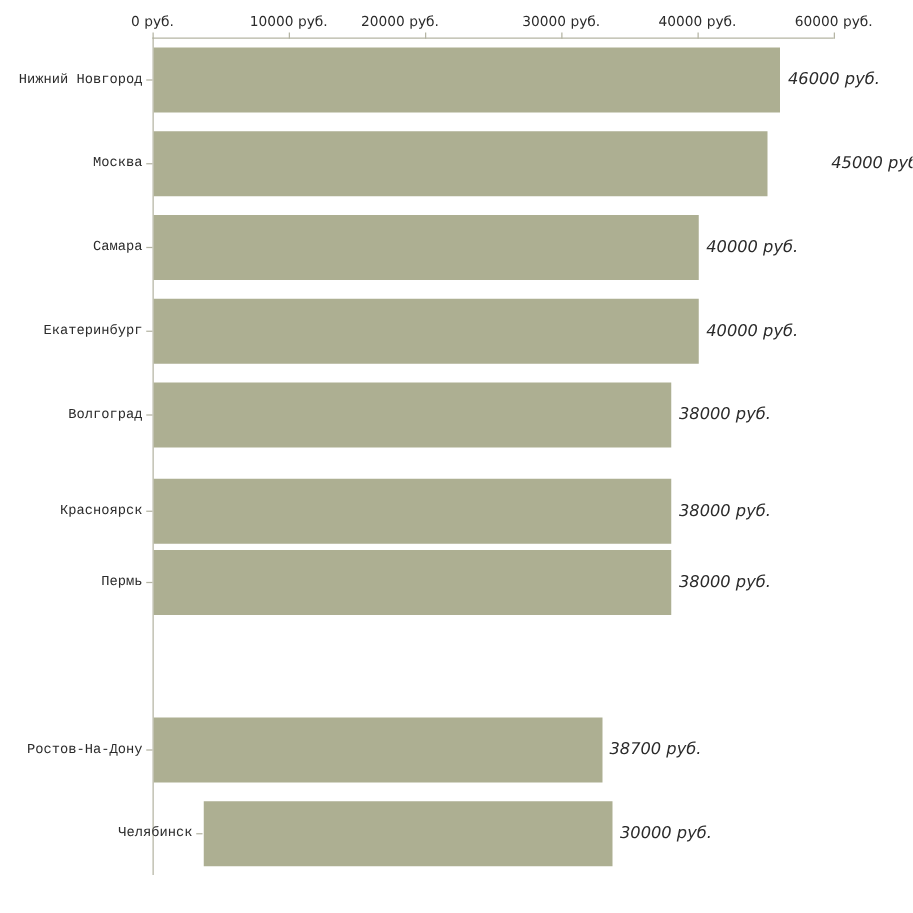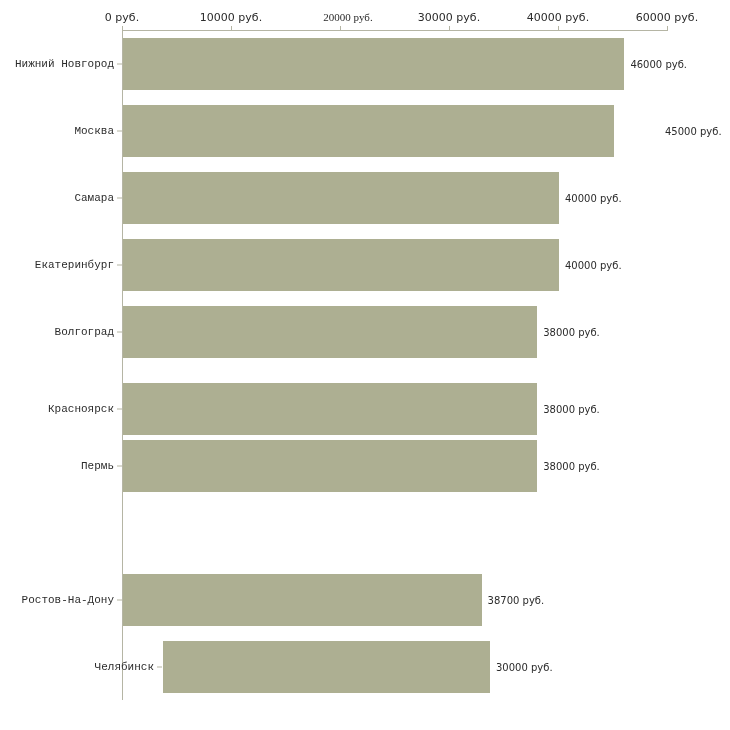--- a/index.html
+++ b/index.html
@@ -93,37 +93,38 @@
     left: 123px;
     top: 50%;
     transform: translateY(-50%);
     height: 52px;
     background: #adaf92;
   }
   .bar-value {
     position: absolute;
     top: 50%;
     transform: translateY(-50%);
-    font-size: 10px;
+    font-size: 13px;
     color: #2b2b2b;
     white-space: nowrap;
+    font-style: italic;
   }
 </style>
 </head>
 <body>
 
 <div id="chart-root">
   <div class="axis-top"></div>
   <div class="axis-left"></div>
   <div id="xticks">
       <div class="tick-label" style="left: 122px;">0 руб.</div>
       <div class="tick-mark" style="left: 122px;"></div>
       <div class="tick-label" style="left: 231px;">10000 руб.</div>
       <div class="tick-mark" style="left: 231px;"></div>
-      <div class="tick-label" style="left: 348px; font-family: Liberation Serif, serif;">20000 руб.</div>
+      <div class="tick-label" style="left: 320px;">20000 руб.</div>
       <div class="tick-mark" style="left: 340px;"></div>
       <div class="tick-label" style="left: 449px;">30000 руб.</div>
       <div class="tick-mark" style="left: 449px;"></div>
       <div class="tick-label" style="left: 558px;">40000 руб.</div>
       <div class="tick-mark" style="left: 558px;"></div>
       <div class="tick-label" style="left: 667px;">60000 руб.</div>
       <div class="tick-mark" style="left: 667px;"></div>
     </div>
   <div class="rows" id="rows">
       <div class="row" style="top: 0px; height: 67px;">

